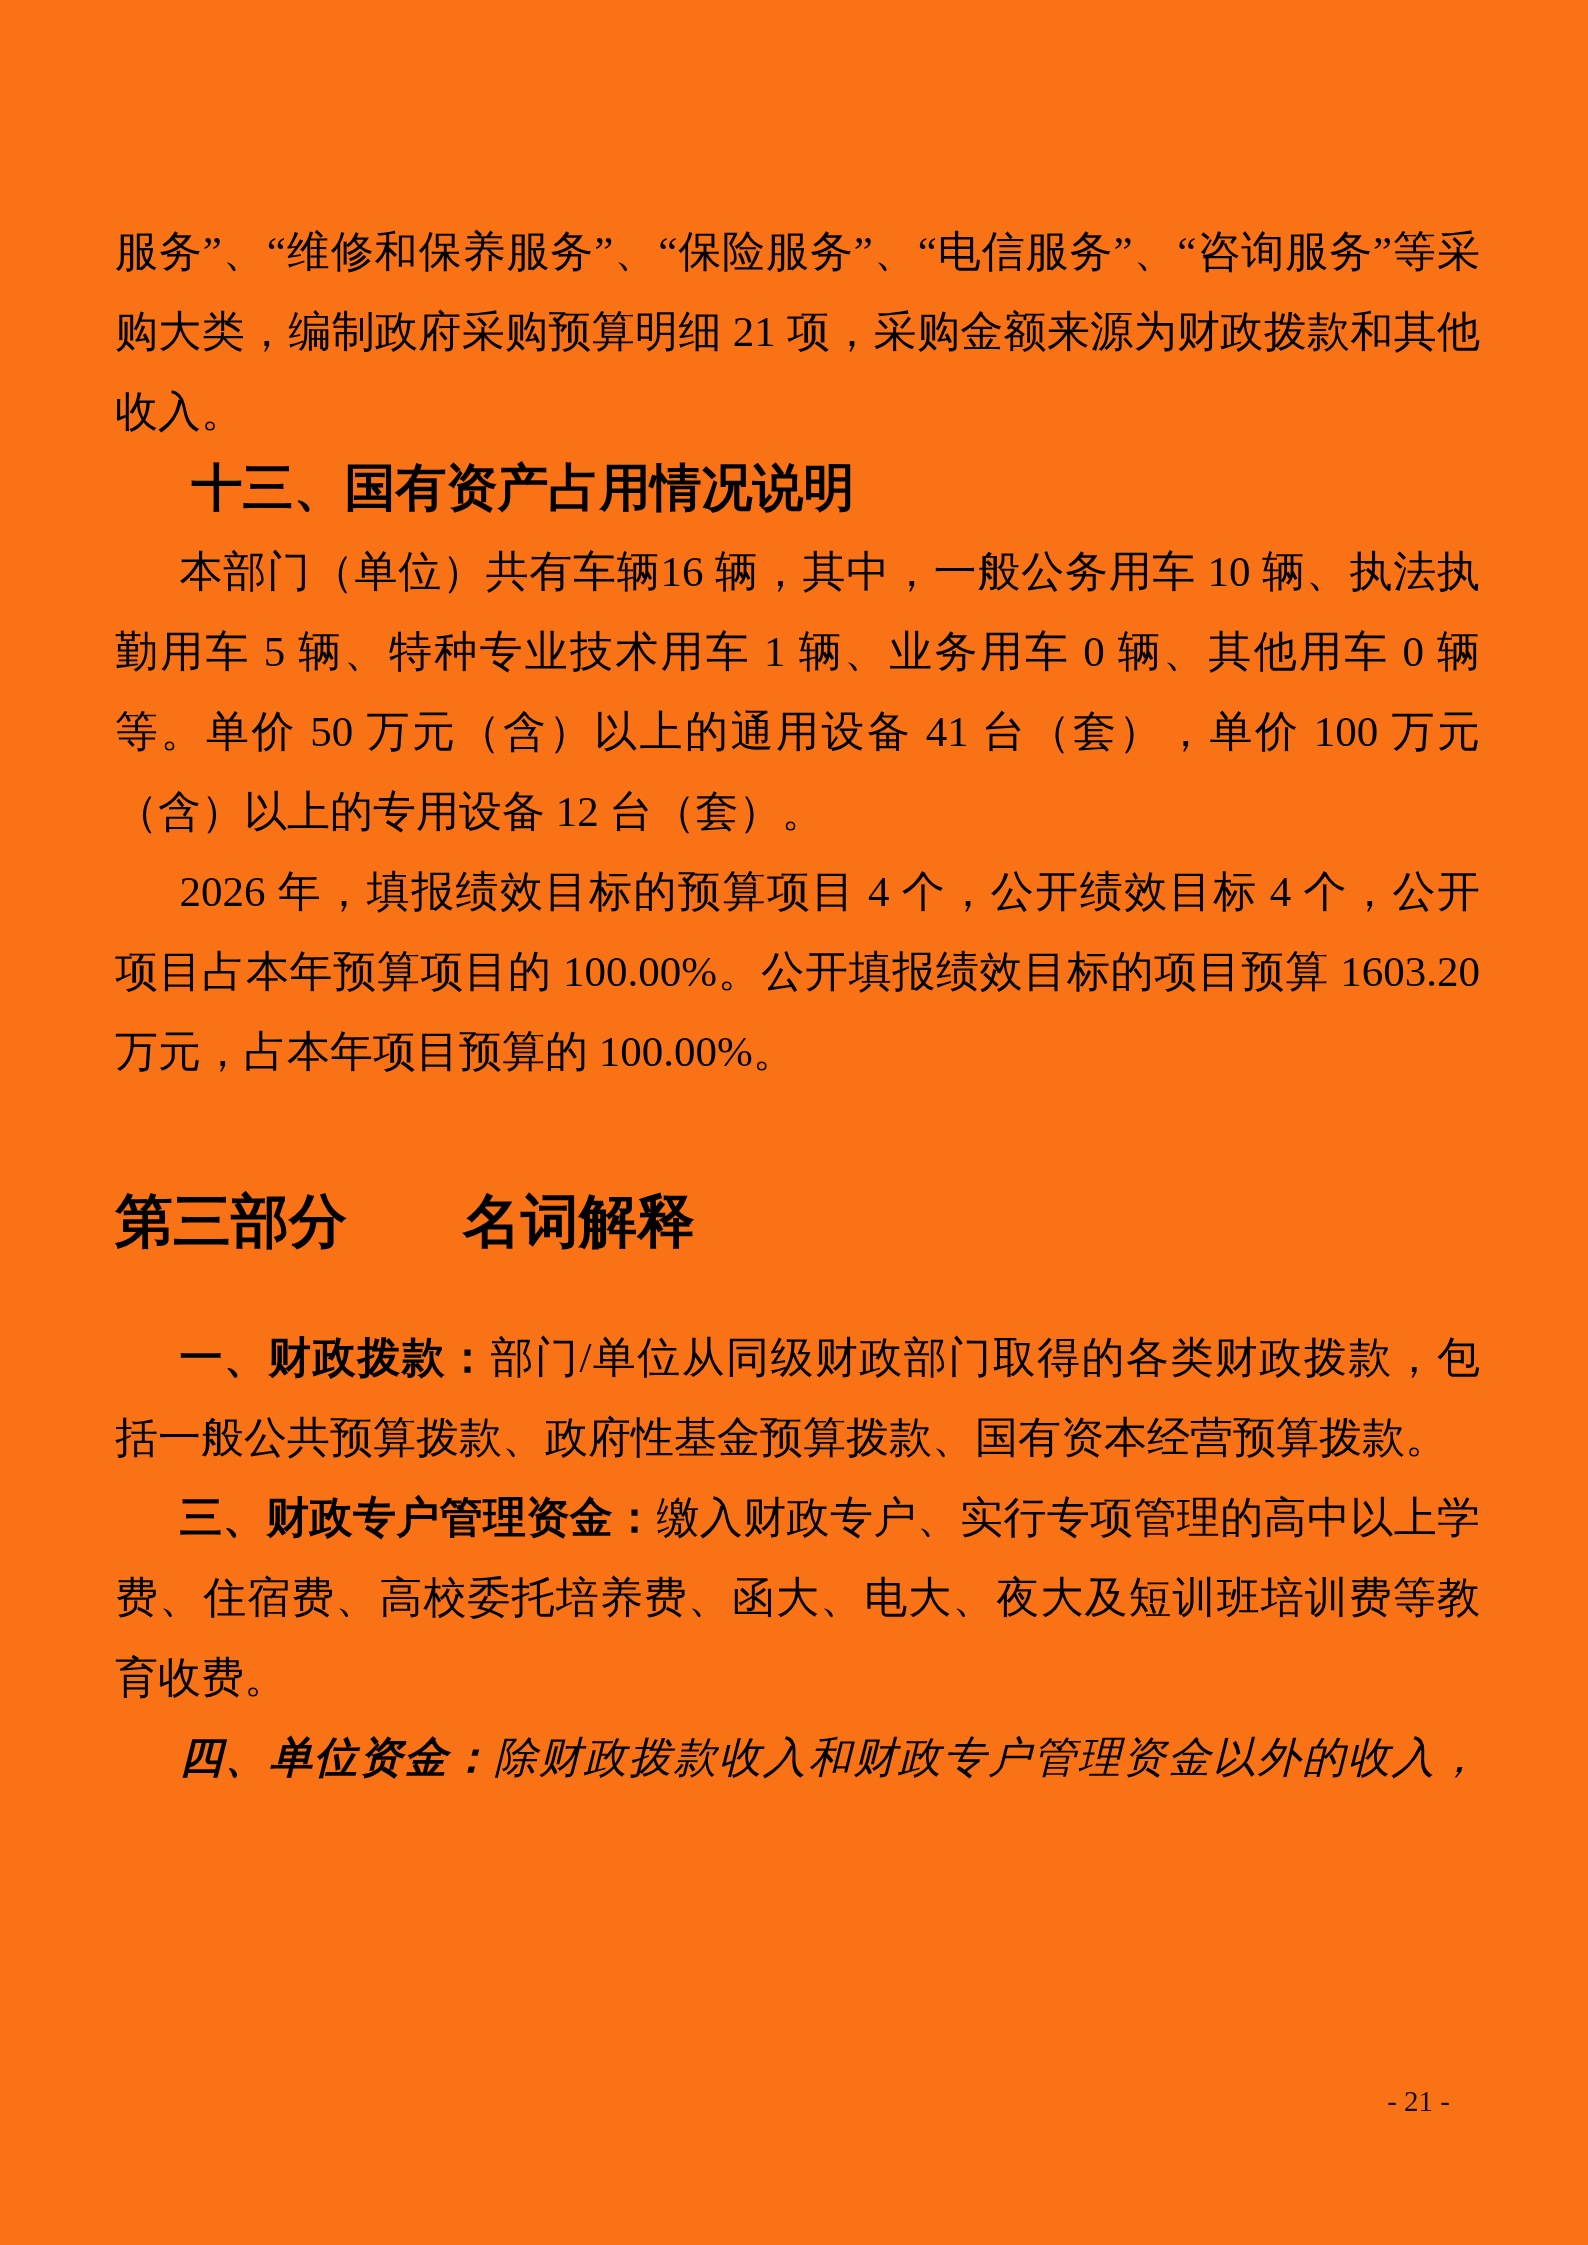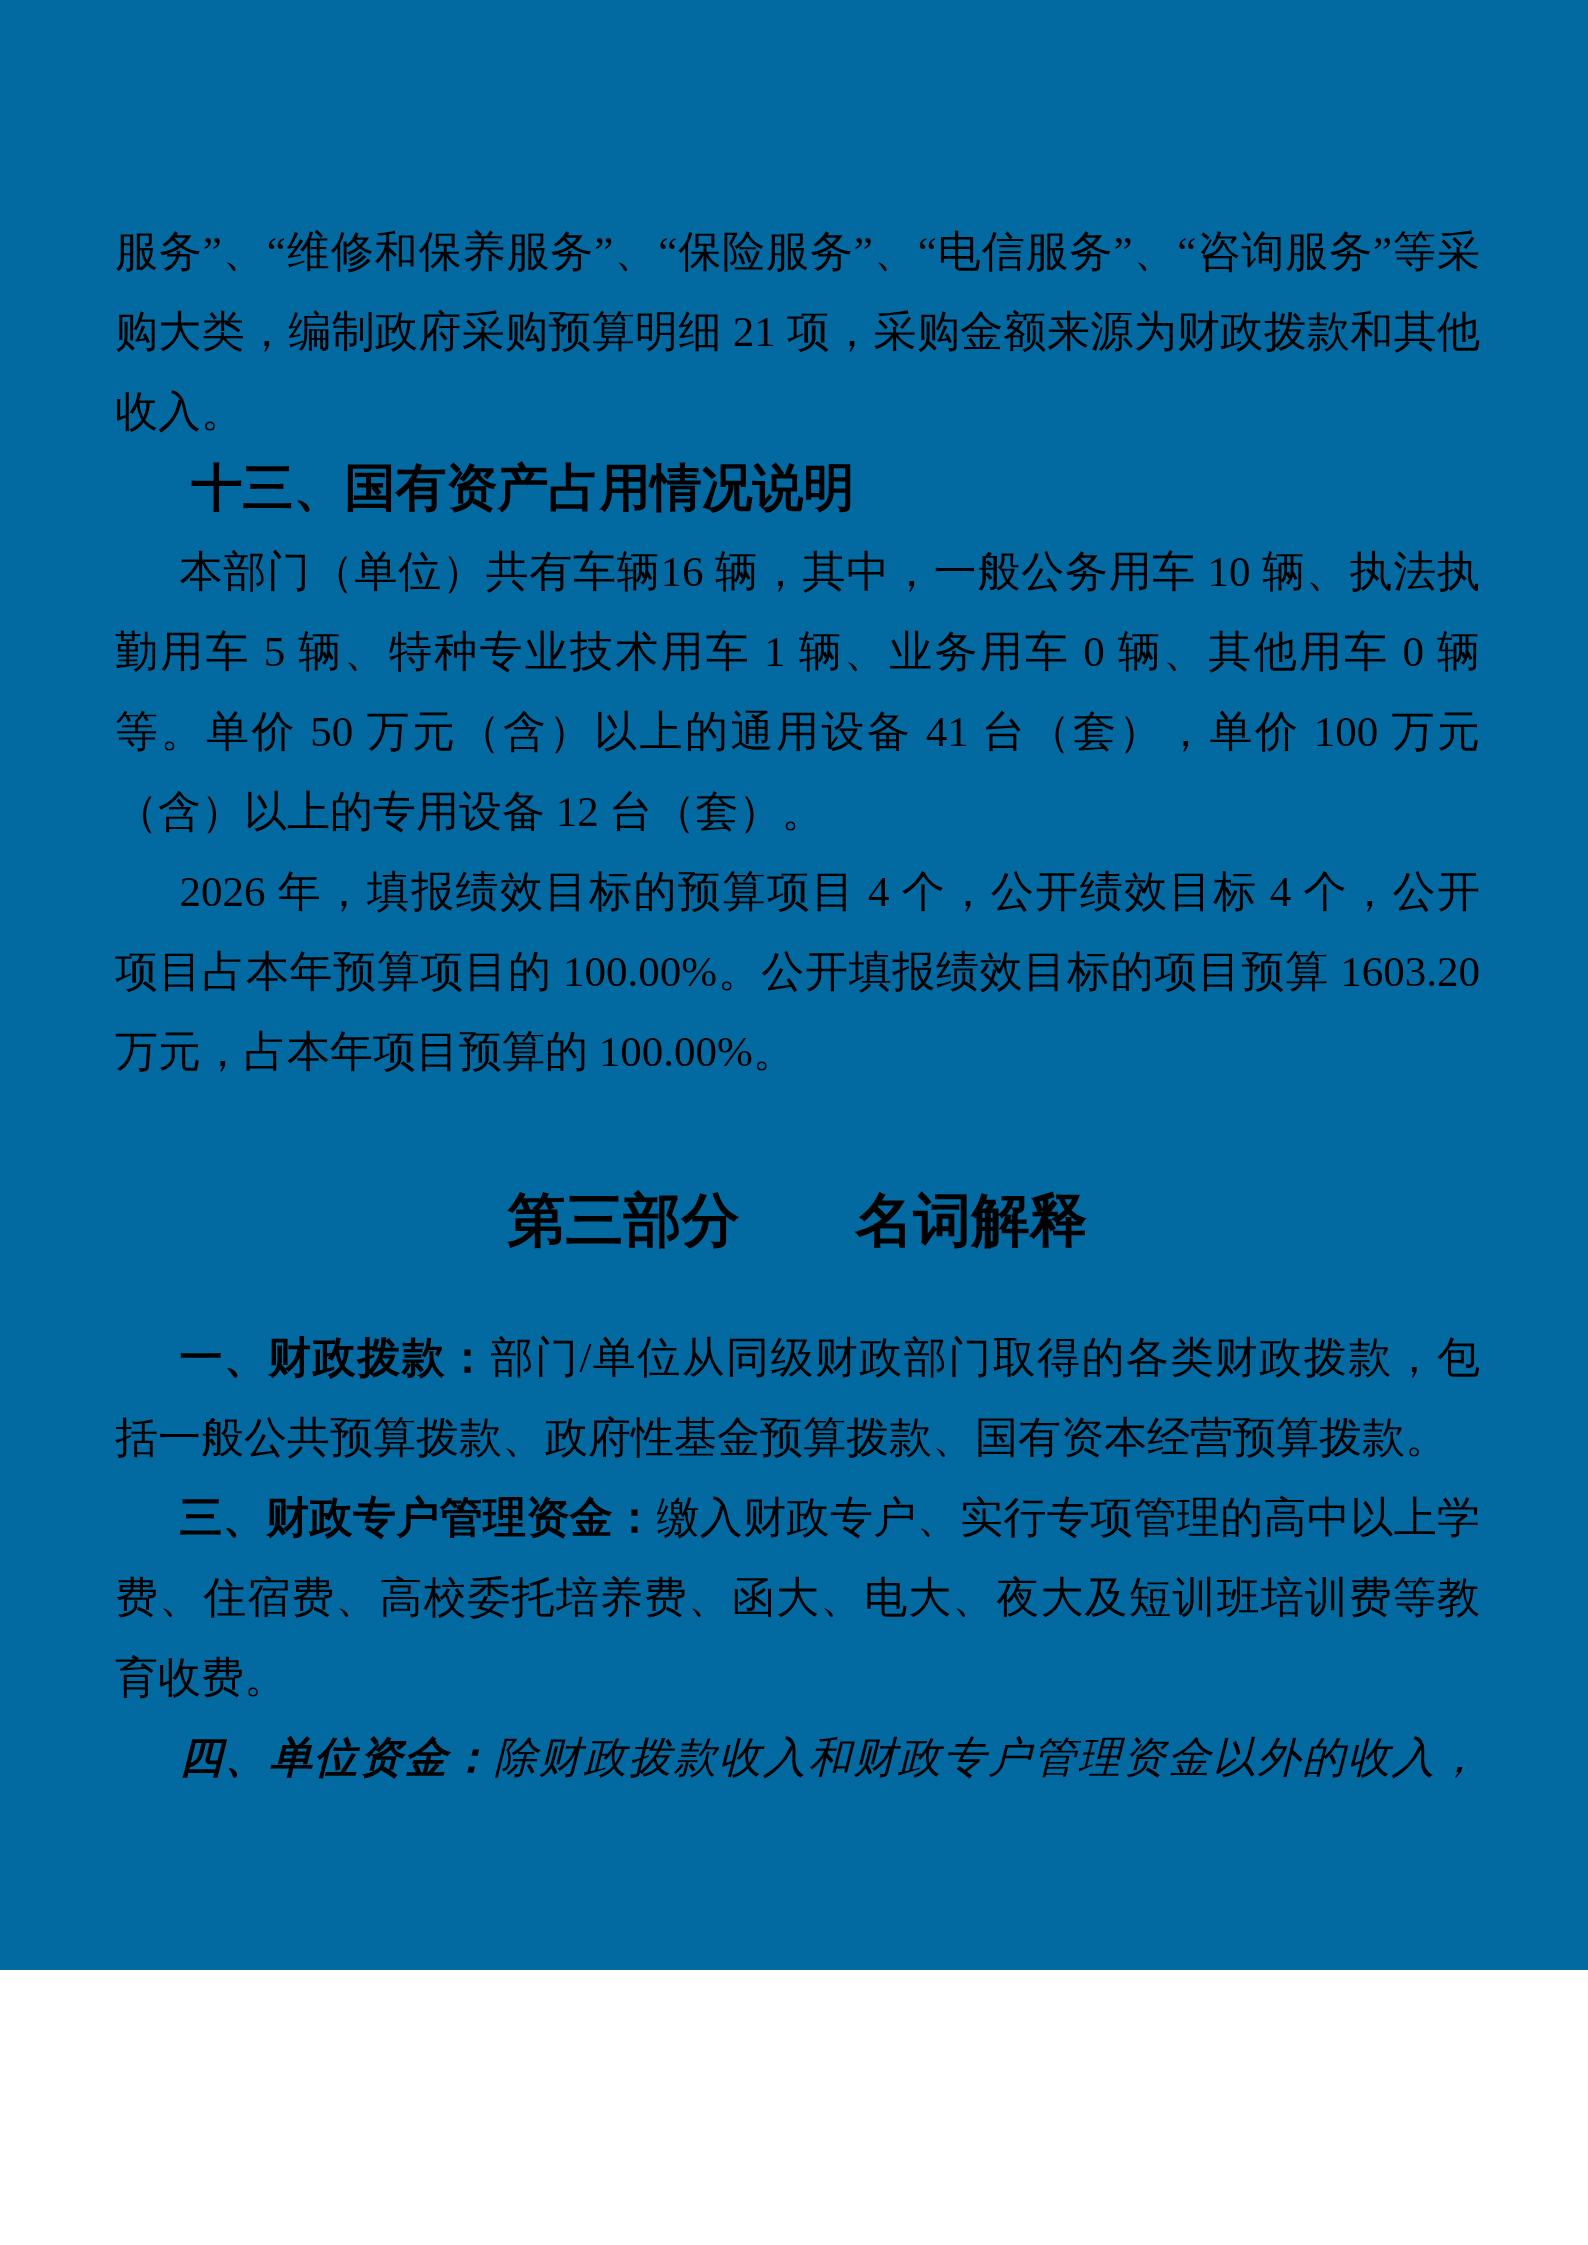--- a/index.html
+++ b/index.html
@@ -3,22 +3,22 @@
 <meta charset="utf-8">
 <style>
   html, body {
     margin: 0;
     padding: 0;
     background: #ffffff;
   }
   .page {
     position: relative;
     width: 1588px;
-    height: 1970px;
-    background: #0369a1;
+    height: 2245px;
+    background: #f97316;
     overflow: hidden;
     color: #000000;
     font-family: "Liberation Serif", "DejaVu Serif", serif;
   }
   .content {
     position: absolute;
     left: 115px;
     right: 108px;
     top: 0;
     padding-top: 212px;
@@ -34,25 +34,24 @@
   }
   .heading {
     font-family: Liberation Mono, monospace;
     font-weight: 700;
     font-size: 51px;
     line-height: 80px;
     text-indent: 1.5em;
     margin: 0;
   }
   .part-title {
-    font-family: Liberation Serif, serif;
+    font-family: Liberation Sans, sans-serif;
     font-weight: 700;
     font-size: 58px;
     line-height: 90px;
-    text-align: center;
     text-indent: 0;
     margin: 84px 0 52px 0;
   }
   .term-label {
     font-weight: 700;
   }
   .kaiti-text {
     letter-spacing: 0.12em;
   }
   .justify-last {

